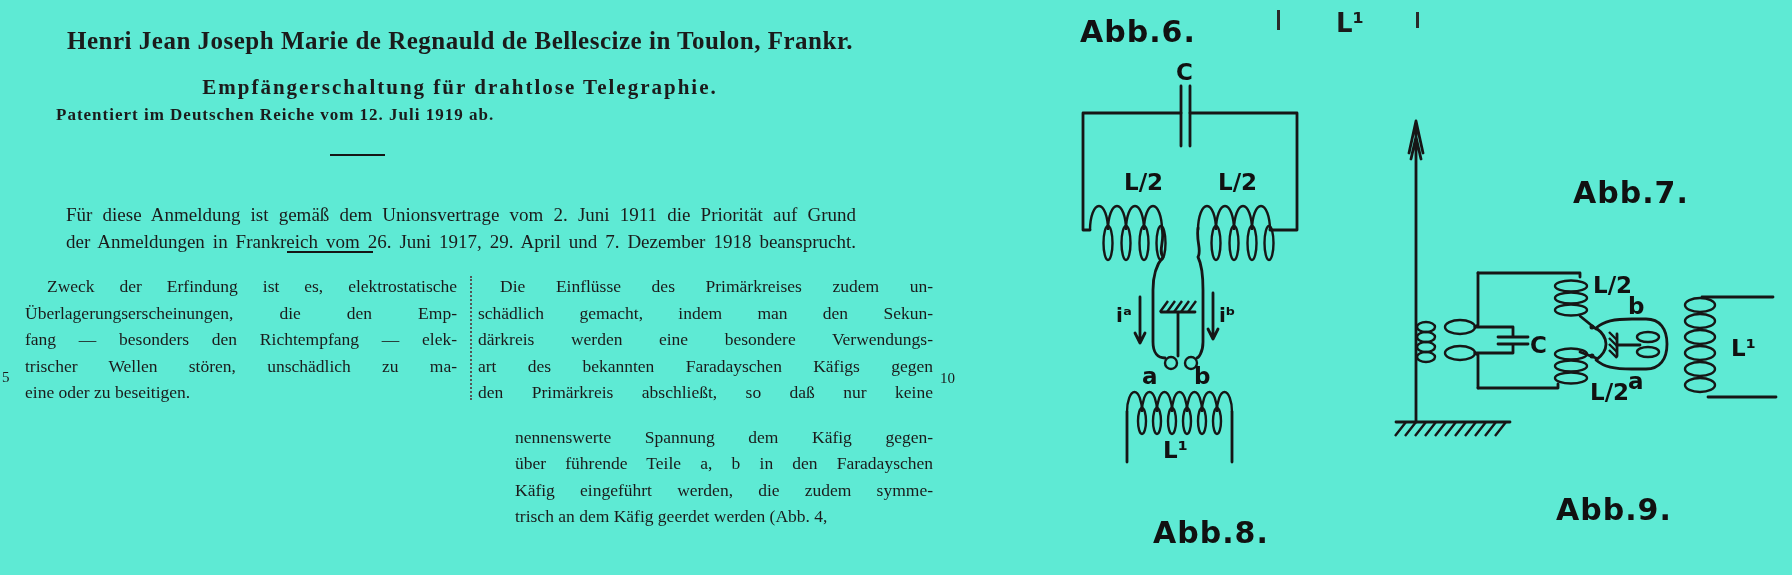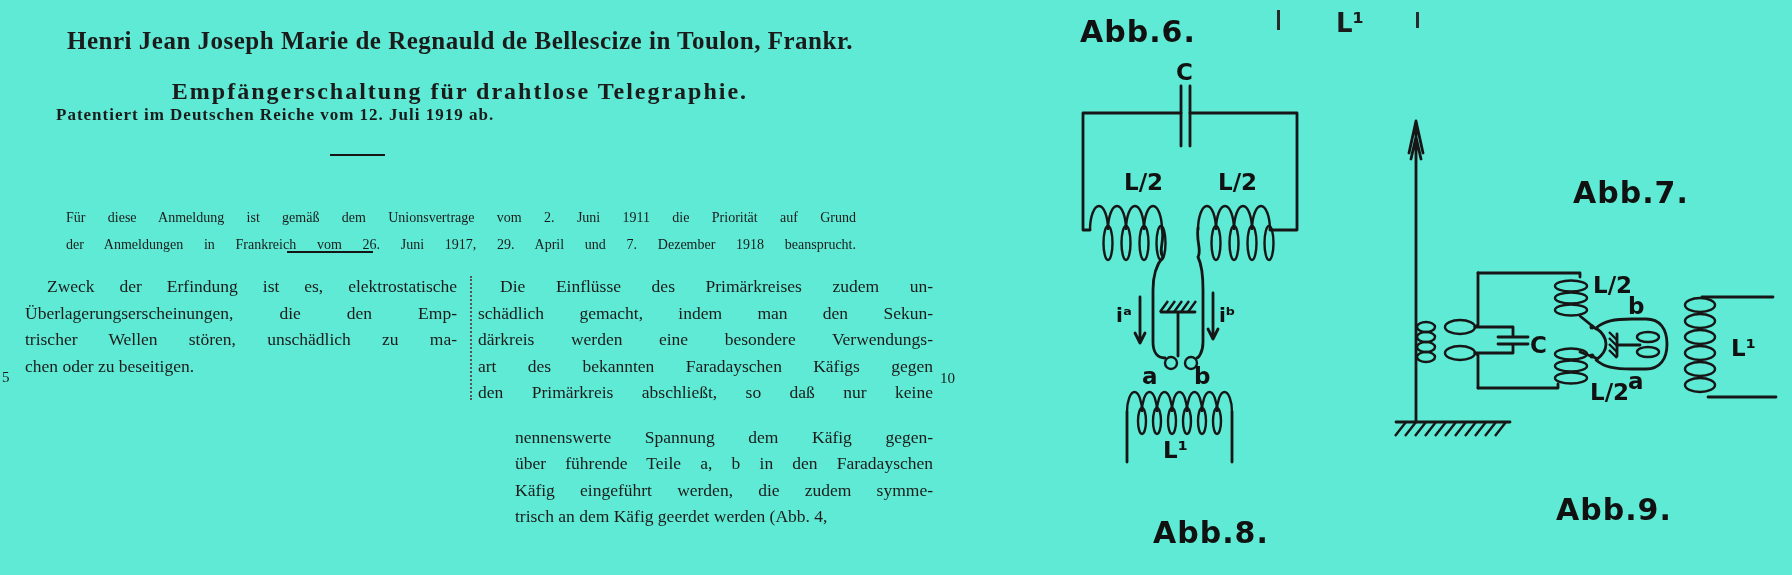--- a/index.html
+++ b/index.html
@@ -7,32 +7,32 @@
     position:relative;width:1792px;height:575px;background:#5eead4;
     font-family:"Liberation Serif",serif;color:#1b1b1b;overflow:hidden;
   }
   
   .title{
     position:absolute;left:60px;top:10px;width:800px;text-align:center;
     font-size:25px;font-weight:700;letter-spacing:.5px;white-space:nowrap;
   }
   .subtitle{
     position:absolute;left:60px;top:58px;width:800px;text-align:center;
-    font-size:24px;font-weight:700;letter-spacing:2px;white-space:nowrap;
+    font-size:21px;font-weight:700;letter-spacing:2px;white-space:nowrap;
   }
   .patent-line{
     position:absolute;left:56px;top:105px;width:600px;
     font-size:17px;font-weight:700;letter-spacing:1px;white-space:nowrap;
   }
   .rule{position:absolute;border-top:2.5px solid #151515;height:0;}
   .rule1{left:330px;top:154px;width:55px;}
   .rule2{left:287px;top:251px;width:86px;}
   .priority{
-    position:absolute;left:66px;top:190px;width:790px;
-    font-size:14px;line-height:27px;
+    position:absolute;left:66px;top:182px;width:790px;
+    font-size:19px;line-height:27px;
   }
   .priority .pl{display:block;text-align:justify;text-align-last:justify;}
   
   .col{position:absolute;top:273px;font-size:17.5px;line-height:26.5px;}
   .col-left{left:25px;width:432px;}
   .col-right{left:478px;width:455px;}
   .tl{display:block;text-align:justify;text-align-last:justify;}
   .tl.first{padding-left:22px;}
   .tl.endline{text-align-last:left;}
   .para2{margin-top:18px;margin-left:37px;}
@@ -67,22 +67,23 @@
     <span class="pl">der Anmeldungen in Frankreich vom 26. Juni 1917, 29. April und 7. Dezember 1918 beansprucht.</span>
   </p>
   <div class="rule rule2"></div>
 
   <div class="margin-num num5">5</div>
   <div class="margin-num num10">10</div>
 
   <section class="col col-left">
     <span class="tl first">Zweck der Erfindung ist es, elektrostatische</span>
     <span class="tl">Überlagerungserscheinungen, die den Emp-</span>
+    <span class="tl">fang — besonders den Richtempfang — elek-</span>
     <span class="tl">trischer Wellen stören, unschädlich zu ma-</span>
-    <span class="tl endline">chen oder zu beseitigen.</span>
+    <span class="tl endline">eine oder zu beseitigen.</span>
   </section>
 
   <div class="col-sep"></div>
 
   <section class="col col-right">
     <span class="tl first">Die Einflüsse des Primärkreises zudem un-</span>
     <span class="tl">schädlich gemacht, indem man den Sekun-</span>
     <span class="tl">därkreis werden eine besondere Verwendungs-</span>
     <span class="tl">art des bekannten Faradayschen Käfigs gegen</span>
     <span class="tl">den Primärkreis abschließt, so daß nur keine</span>

